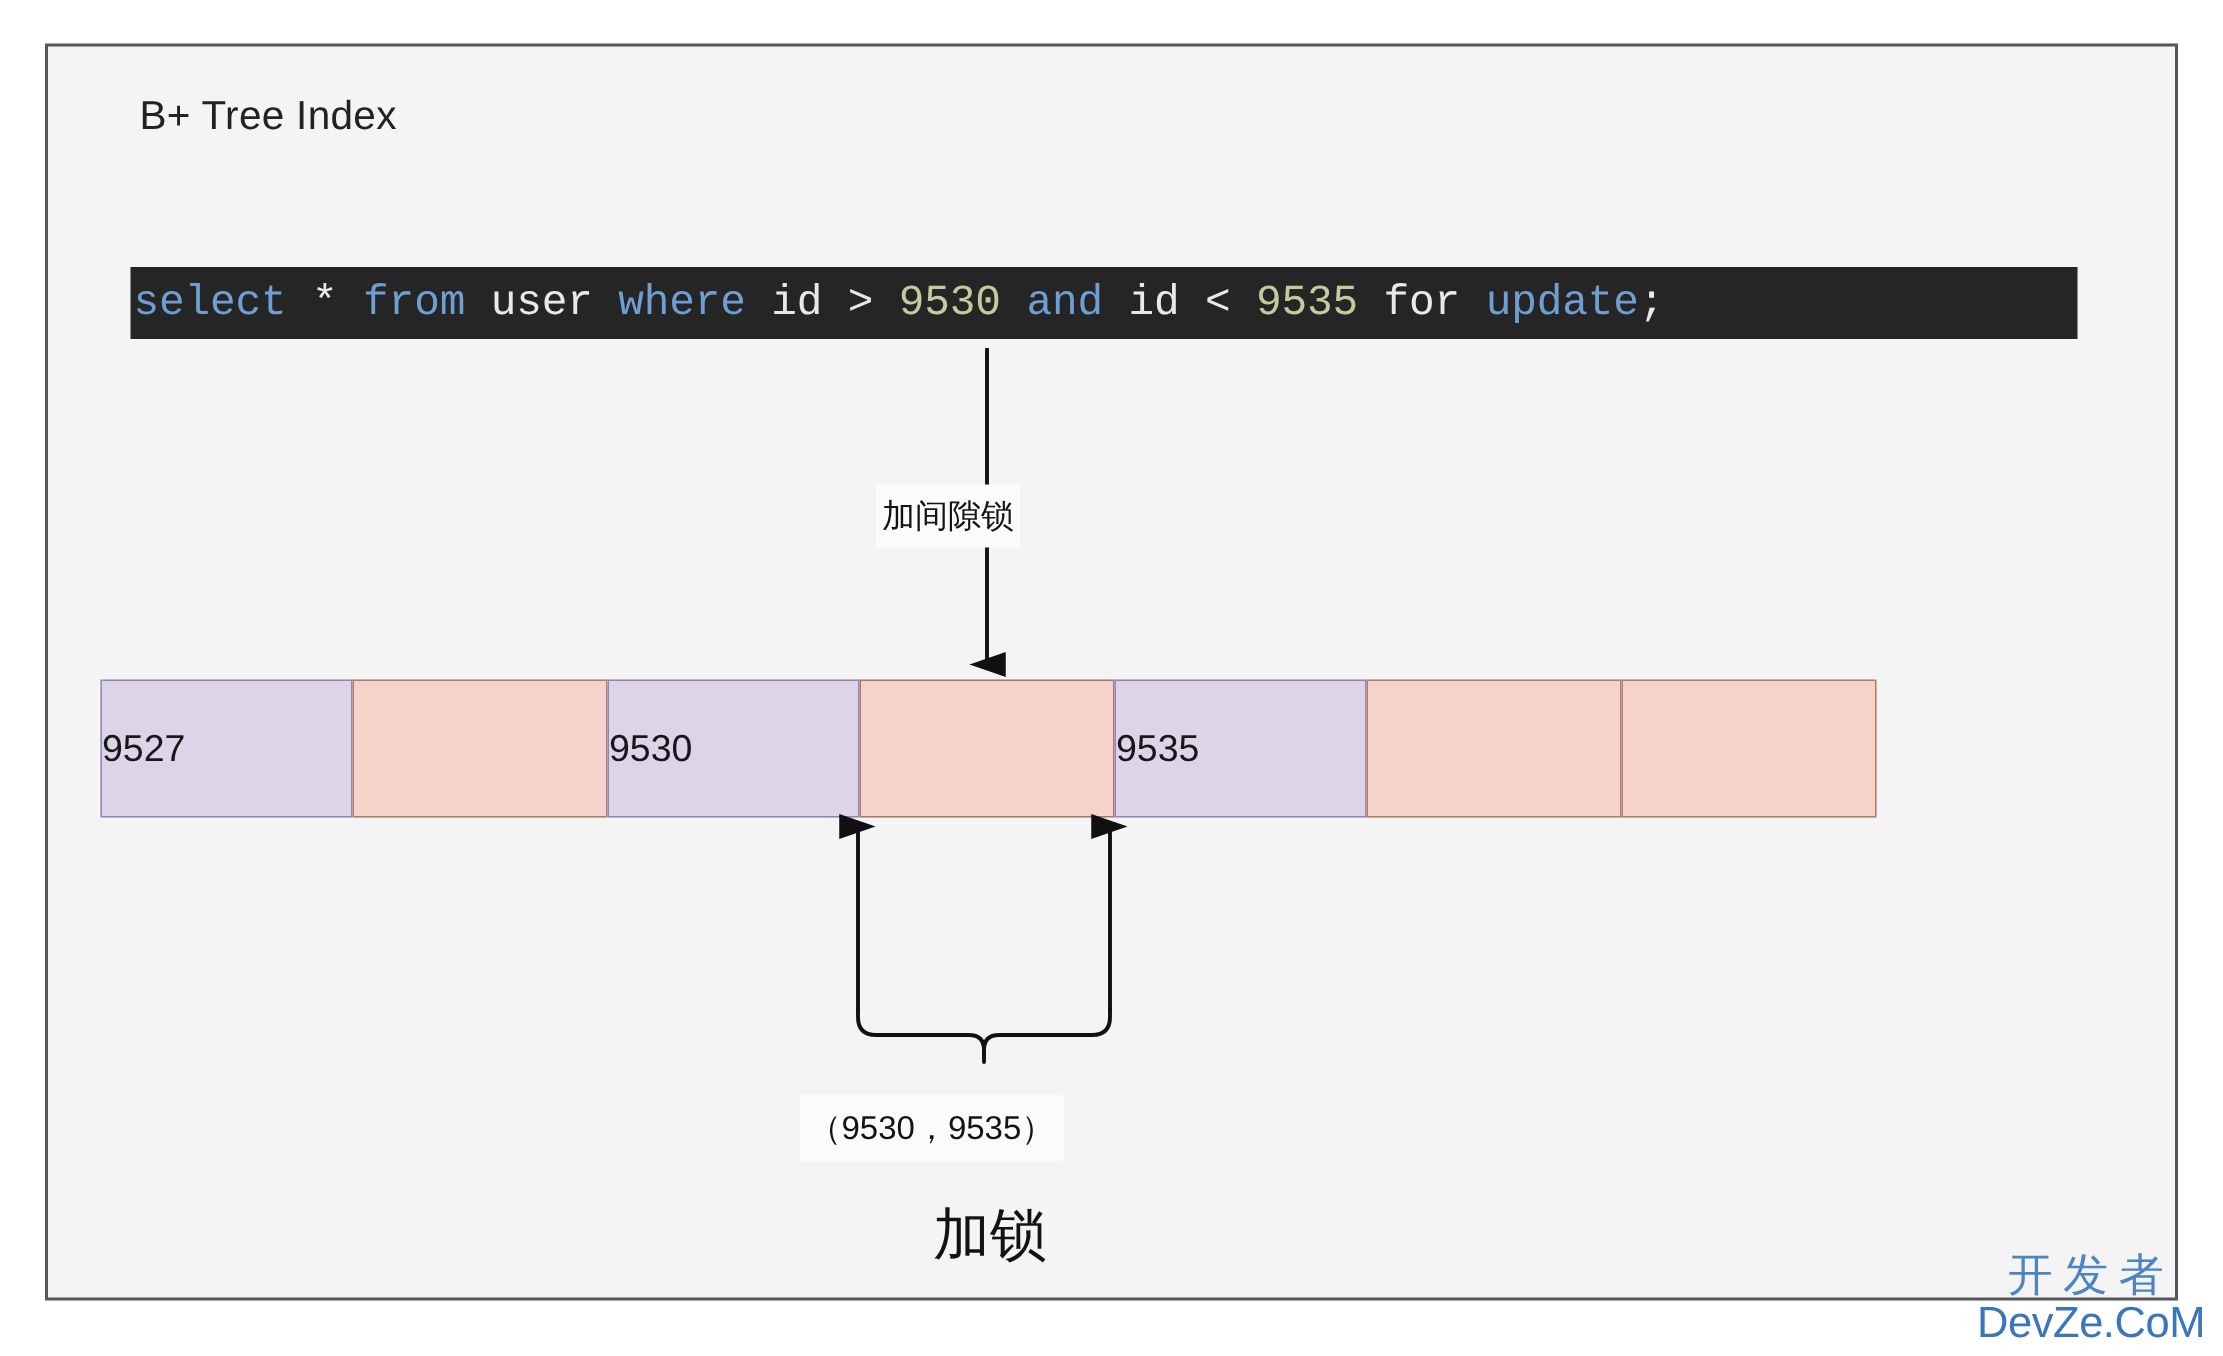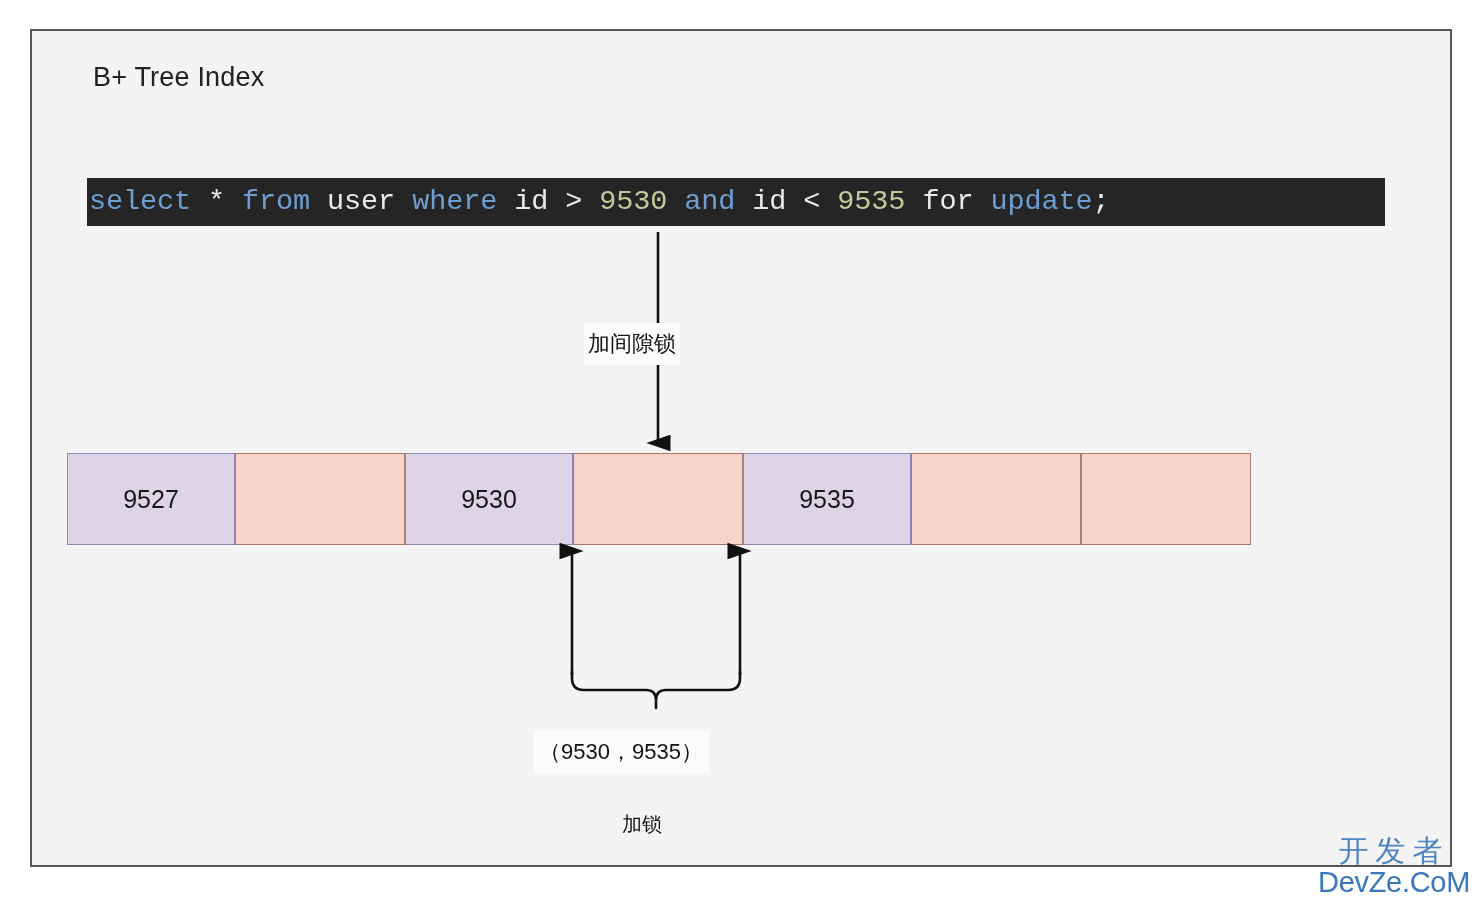--- a/index.html
+++ b/index.html
@@ -70,21 +70,20 @@
     left: 67px;
     top: 453px;
     height: 92px;
     display: flex;
   }
   .cell {
     height: 92px;
     box-sizing: border-box;
     display: flex;
     align-items: center;
-    justify-content: center;
     font-size: 25px;
     color: #17171a;
   }
   .cell.key {
     width: 168px;
     background: #ddd4e8;
     border: 1px solid #9287b4;
   }
   .cell.gap {
     width: 170px;
@@ -124,21 +123,21 @@
   #lbl-range {
     left: 533px;
     top: 730px;
     font-size: 22px;
     line-height: 44px;
     padding: 0 6px;
   }
   #lbl-lock {
     left: 618px;
     top: 803px;
-    font-size: 20px;
+    font-size: 38px;
     line-height: 42px;
     background: transparent;
     padding: 0 4px;
   }
 
   
   #watermark {
     position: absolute;
     left: 1312px;
     top: 836px;

